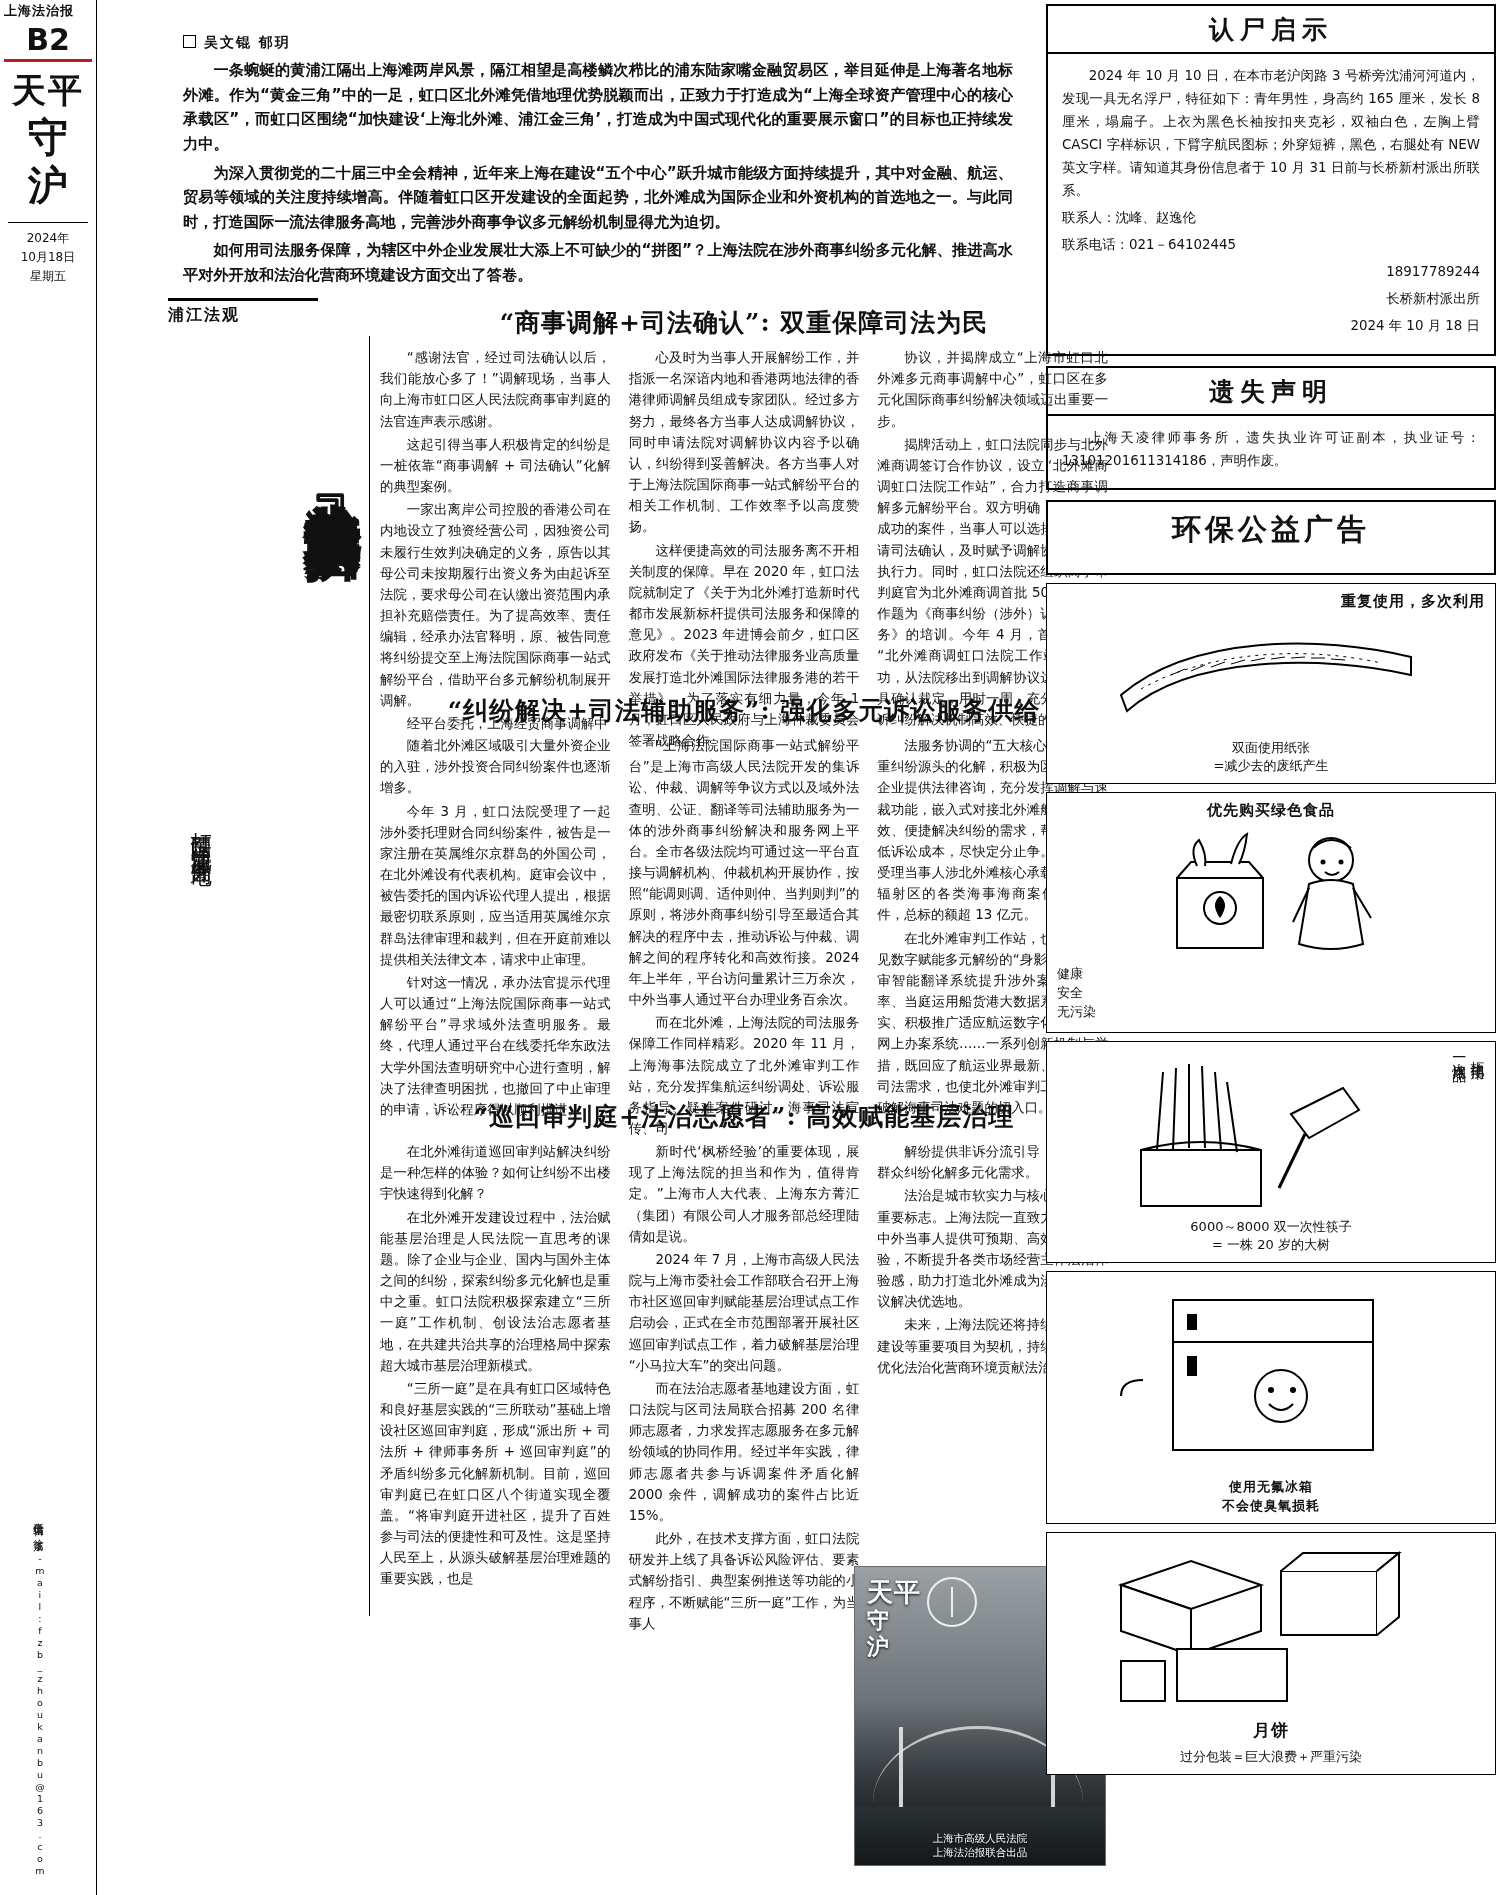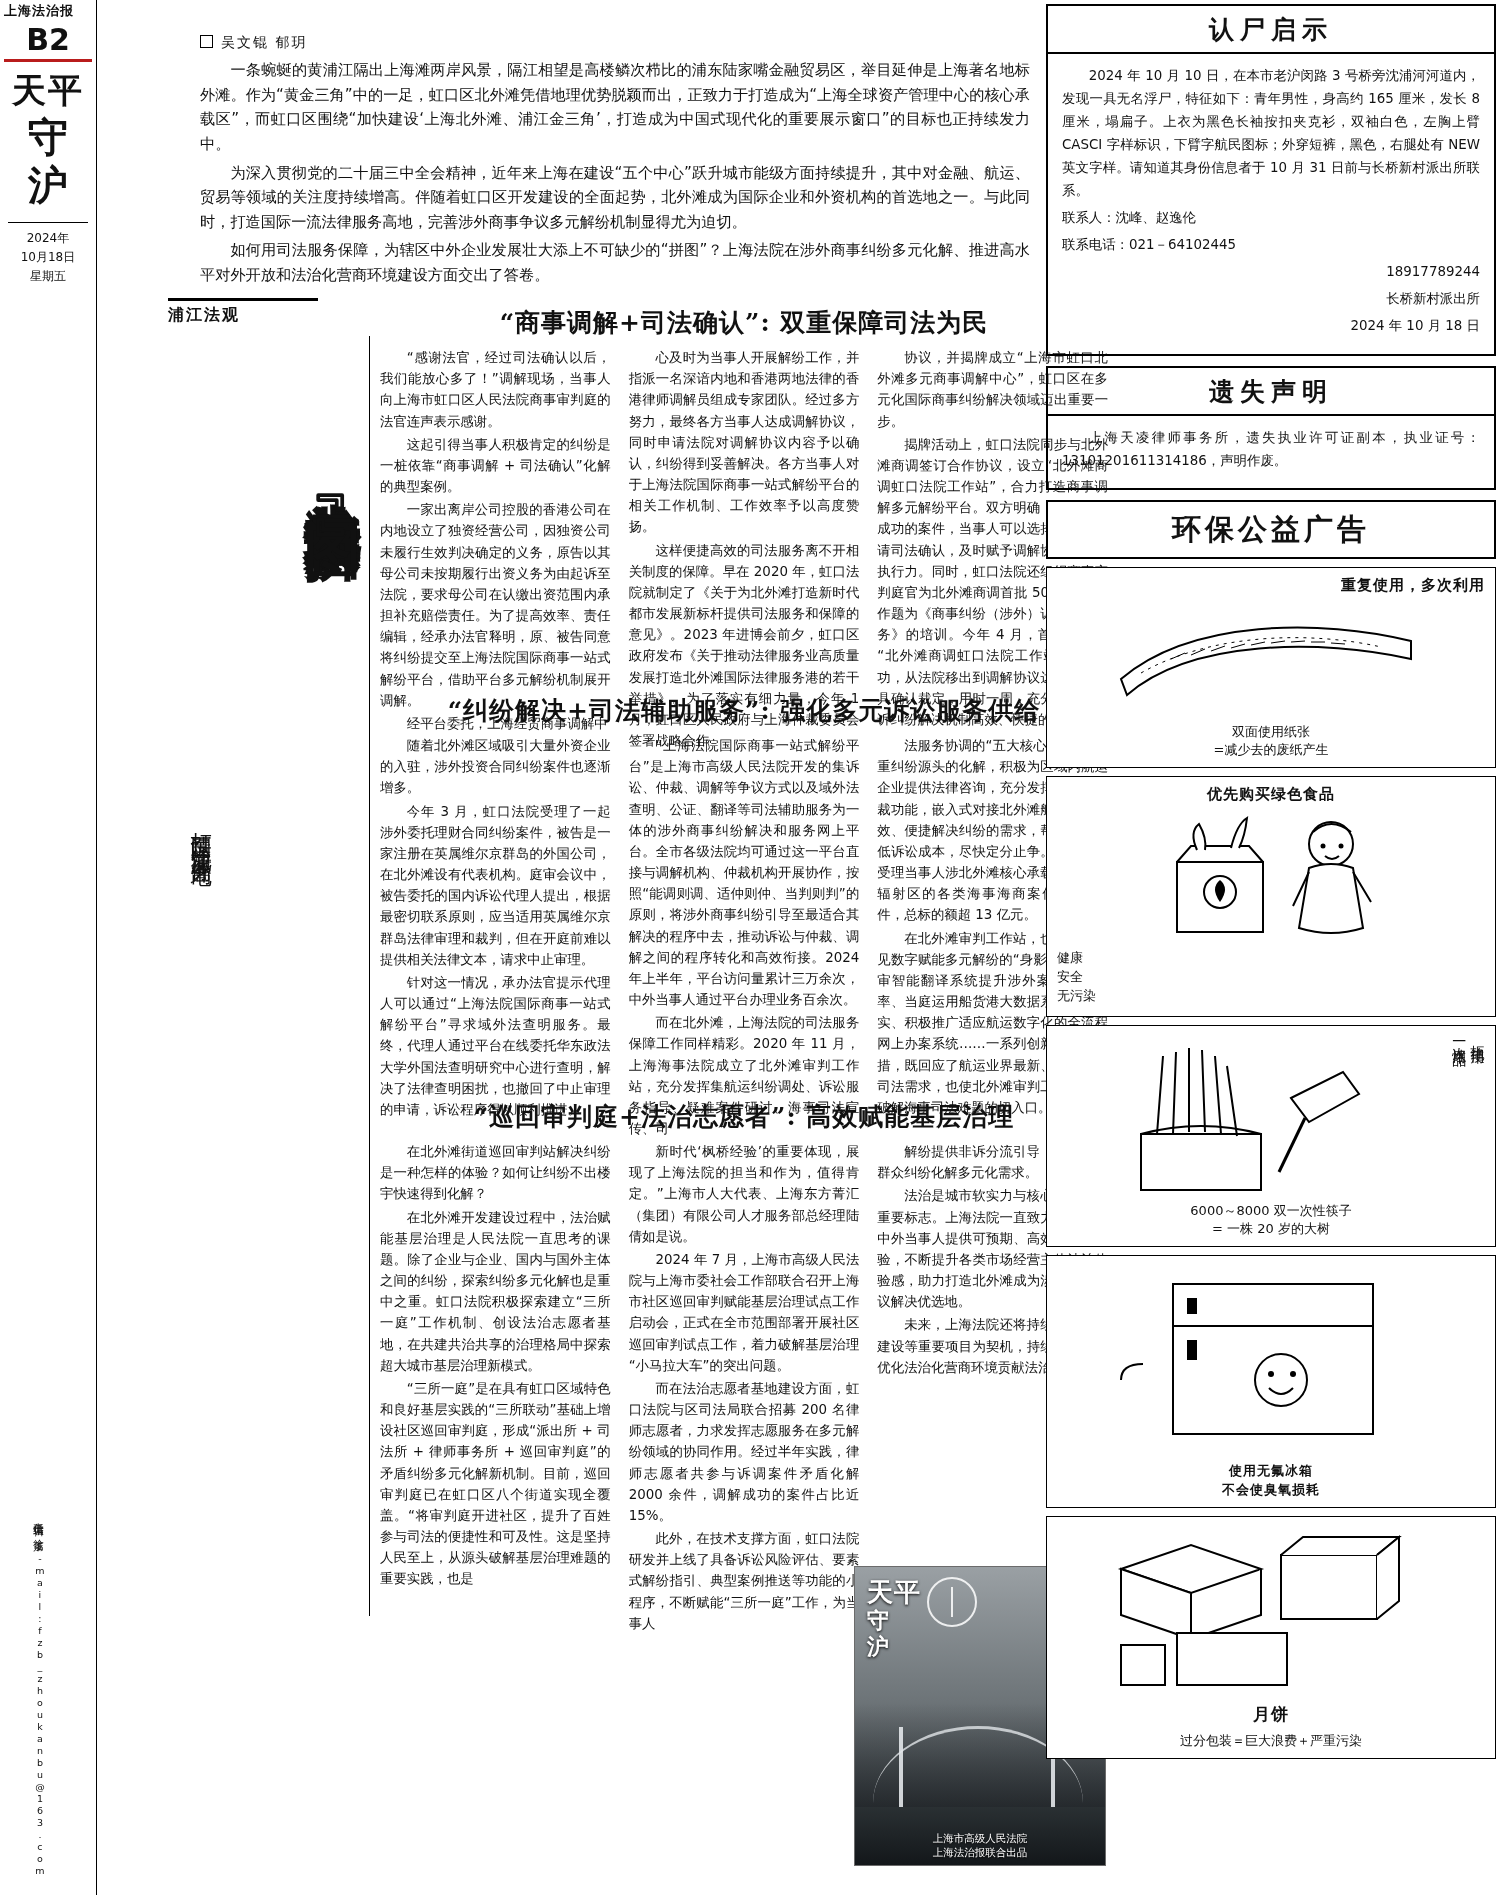--- a/index.html
+++ b/index.html
@@ -44,21 +44,21 @@
     writing-mode:vertical-rl;text-orientation:upright;
     margin:0 auto;letter-spacing:1px;
   }
 
   
   .body-frame{
     position:absolute;left:84px;top:6px;width:940px;height:1880px;
     box-sizing:border-box;
   }
   .lede{
-    position:absolute;left:116px;top:28px;width:830px;
+    position:absolute;left:99px;top:28px;width:830px;font-weight:bold;
   }
   .byline{font-size:14px;letter-spacing:2px;margin-bottom:6px;}
   .byline .box{
     display:inline-block;width:11px;height:11px;border:1px solid #000;
     margin-right:8px;vertical-align:-1px;
   }
   .lede p{
     font-size:15.2px;line-height:1.62;text-align:justify;margin:0 0 4px 0;
     text-indent:2em;font-family:"DejaVu Sans","Liberation Sans",sans-serif;
   }
@@ -157,21 +157,21 @@
     padding:7px 0 6px;border-bottom:2px solid #000;
     font-family:"DejaVu Serif","Liberation Serif",serif;
   }
   .boxc .bd{padding:10px 14px 12px;}
   .boxc .bd p{font-size:13.4px;line-height:1.72;margin:0 0 4px;text-align:justify;text-indent:2em;}
   .boxc .bd p.noind{text-indent:0;}
   .boxc .bd p.right{text-align:right;text-indent:0;}
 
   .ad-head{
     border:2px solid #000;text-align:center;font-size:29px;font-weight:bold;
-    letter-spacing:4px;padding:8px 0 7px;margin-bottom:8px;
+    letter-spacing:4px;padding:8px 0 23px;margin-bottom:8px;
     font-family:"DejaVu Serif","Liberation Serif",serif;
     background:#fff;
     margin-top:8px;
   }
   .ad-panel{
     border:1.5px solid #000;box-sizing:border-box;margin-bottom:8px;
     padding:8px 10px;position:relative;background:#fff;
   }
   .ad-panel .t{
     font-size:15px;font-weight:bold;letter-spacing:1px;

